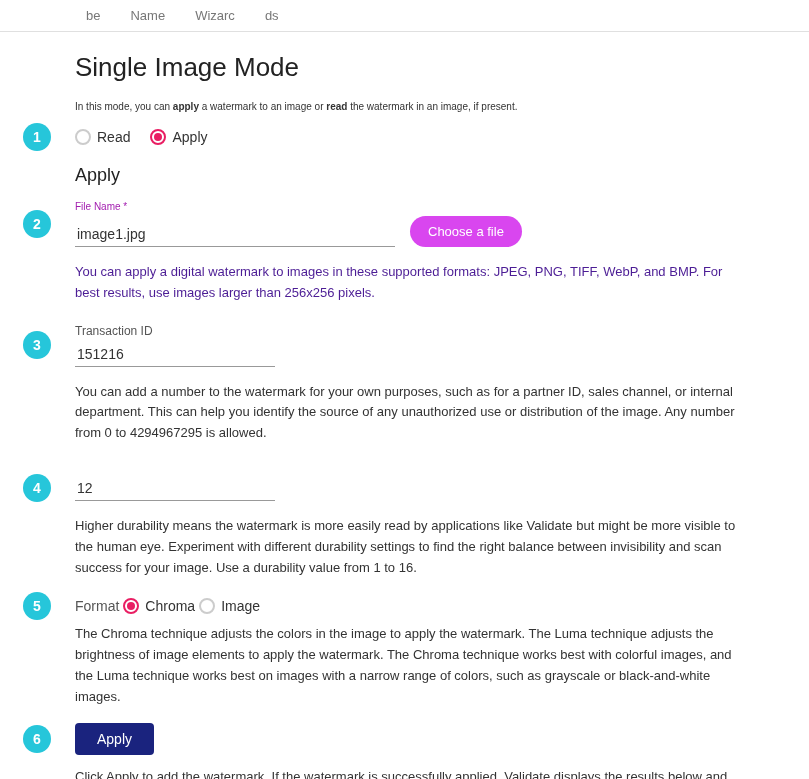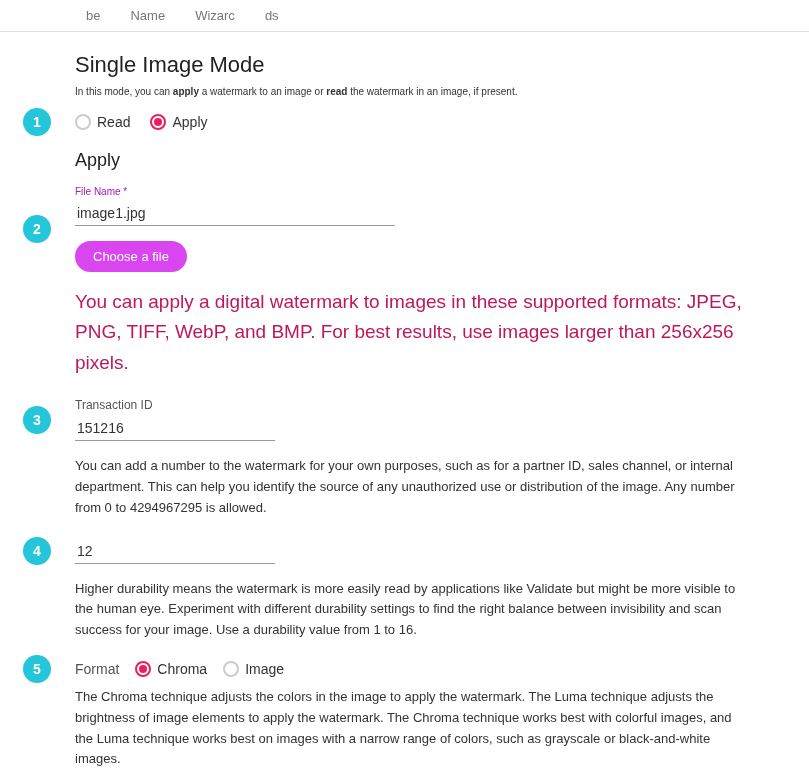--- a/index.html
+++ b/index.html
@@ -30,21 +30,21 @@
 
   <div style="background:#fff; border-bottom:1px solid #e0e0e0; padding:8px 60px; display:flex; gap:30px; font-size:13px; color:#777;">
     <span style="cursor:pointer;padding-left:26px;">be</span>
     <span style="cursor:pointer;">Name</span>
     <span style="cursor:pointer;">Wizarc</span>
     <span style="cursor:pointer;">ds</span>
   </div>
 
   <div style="padding: 20px 60px 30px 75px; background:#fff; position:relative;">
 
-    <h1 style="font-size:22px; font-weight:normal; color:#222; margin-bottom:6px;">Single Image Mode</h1>
+    <h1 style="font-size:26px; font-weight:normal; color:#222; margin-bottom:16px;">Single Image Mode</h1>
 
     <p style="font-size:10px; color:#333; margin-bottom:15px; line-height:1.5;">
       In this mode, you can <strong>apply</strong> a watermark to an image or <strong>read</strong> the watermark in an image, if present.
     </p>
 
     <div style="position:relative; margin-bottom:18px;">
       <div style="position:absolute; left:-52px; top:50%; transform:translateY(-50%); width:28px; height:28px; border-radius:50%; background:#26c6da; color:#fff; font-weight:bold; font-size:14px; display:flex; align-items:center; justify-content:center;">
         <span>1</span>
       </div>
       <div class="radio-group" style="display:flex; align-items:center; gap:20px;">
@@ -66,59 +66,59 @@
     <h2 style="font-size:18px; font-weight:normal; color:#222; margin-bottom:15px;">Apply</h2>
 
     <div style="position:relative; margin-bottom:15px;">
       <div style="position:absolute; left:-52px; top:50%; transform:translateY(-50%); width:28px; height:28px; border-radius:50%; background:#26c6da; color:#fff; font-weight:bold; font-size:14px; display:flex; align-items:center; justify-content:center;">
         <span>2</span>
       </div>
       <div>
         <div style="font-size:10px; color:#a21caf; margin-bottom:4px;">
           <span>File Name *</span>
         </div>
-        <div style="display:flex; align-items:flex-start; gap:15px;flex-direction:column;">
+        <div style="display:flex; align-items:flex-end; gap:15px;">
           <input type="text" style="border-top: none; border-right: none; border-left: none; border-image: initial; border-bottom: 1px solid rgb(153, 153, 153); outline: none; font-size: 14px; padding: 4px 2px; color: rgb(51, 51, 51); width: 320px; background: transparent;" value="image1.jpg">
           <button style="background:#d946ef; color:#fff; border:none; border-radius:20px; padding:8px 18px; font-size:13px; cursor:pointer; white-space:nowrap;">Choose a file</button>
         </div>
       </div>
     </div>
 
-    <p style="font-size:19px; color:#be185d; line-height:1.6; margin-bottom:20px;">You can apply a digital watermark to images in these supported formats: JPEG, PNG, TIFF, WebP, and BMP. For best results, use images larger than 256x256 pixels.</p>
+    <p style="font-size:13px; color:#4c1d95; line-height:1.6; margin-bottom:20px;">You can apply a digital watermark to images in these supported formats: JPEG, PNG, TIFF, WebP, and BMP. For best results, use images larger than 256x256 pixels.</p>
 
     <div style="position:relative; margin-bottom:15px;">
       <div style="position:absolute; left:-52px; top:50%; transform:translateY(-50%); width:28px; height:28px; border-radius:50%; background:#26c6da; color:#fff; font-weight:bold; font-size:14px; display:flex; align-items:center; justify-content:center;">
         <span>3</span>
       </div>
       <div>
         <div style="font-size:12px; color:#555; margin-bottom:4px;">
           <span>Transaction ID</span>
         </div>
         <input type="text" style="border-top: none; border-right: none; border-left: none; border-image: initial; border-bottom: 1px solid rgb(153, 153, 153); outline: none; font-size: 14px; padding: 4px 2px; color: rgb(51, 51, 51); width: 200px; background: transparent;" value="151216">
       </div>
     </div>
 
-    <p style="font-size:13px; color:#333; line-height:1.6; margin-bottom:20px;">You can add a number to the watermark for your own purposes, such as for a partner ID, sales channel, or internal department. This can help you identify the source of any unauthorized use or distribution of the image. Any number from 0 to 4294967295 is allowed.</p>
+    <p style="font-size:13px; color:#333; line-height:1.6; margin-bottom:32px;">You can add a number to the watermark for your own purposes, such as for a partner ID, sales channel, or internal department. This can help you identify the source of any unauthorized use or distribution of the image. Any number from 0 to 4294967295 is allowed.</p>
 
     <div style="position:relative; margin-bottom:15px;">
       <div style="position:absolute; left:-52px; top:50%; transform:translateY(-50%); width:28px; height:28px; border-radius:50%; background:#26c6da; color:#fff; font-weight:bold; font-size:14px; display:flex; align-items:center; justify-content:center;">
         <span>4</span>
       </div>
       <div>
         <input type="text" style="border-top: none; border-right: none; border-left: none; border-image: initial; border-bottom: 1px solid rgb(153, 153, 153); outline: none; font-size: 14px; padding: 4px 2px; color: rgb(51, 51, 51); width: 200px; background: transparent;" value="12">
       </div>
     </div>
 
     <p style="font-size:13px; color:#333; line-height:1.6; margin-bottom:20px;">Higher durability means the watermark is more easily read by applications like Validate but might be more visible to the human eye. Experiment with different durability settings to find the right balance between invisibility and scan success for your image. Use a durability value from 1 to 16.</p>
 
     <div style="position:relative; margin-bottom:10px;">
       <div style="position:absolute; left:-52px; top:50%; transform:translateY(-50%); width:28px; height:28px; border-radius:50%; background:#26c6da; color:#fff; font-weight:bold; font-size:14px; display:flex; align-items:center; justify-content:center;">
         <span>5</span>
       </div>
-      <div style="display:flex; align-items:center; gap:16px;">
+      <div style="display:flex; align-items:center; gap:4px;">
         <span style="font-size:14px; color:#555;">Format</span>
 
         <label style="display:flex; gap:6px; cursor:pointer; font-size:14px;">
           <div style="width:16px; height:16px; border-radius:50%; border:2px solid #e91e63; background:#fff; display:flex; align-items:center; justify-content:center;">
             <div style="width:8px; height:8px; border-radius:50%; background:#e91e63;"></div>
           </div>
           <span>Chroma</span>
         </label>
 
         <label style="display:flex; align-items:center; gap:6px; cursor:pointer; font-size:14px;">

